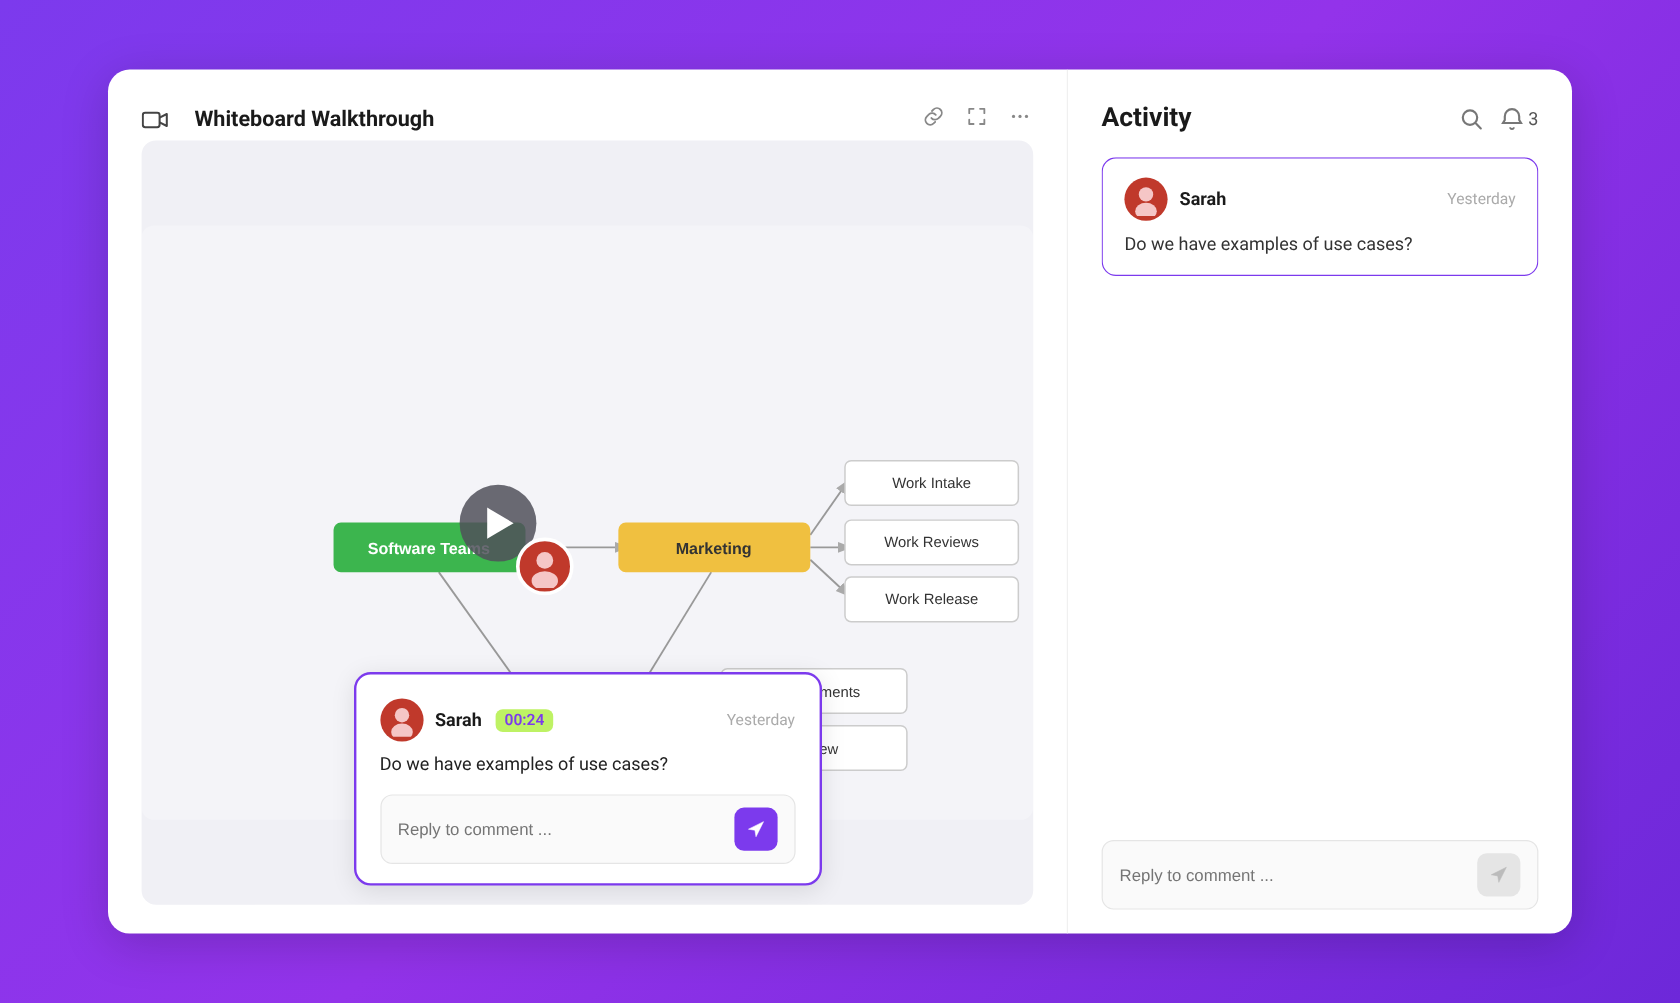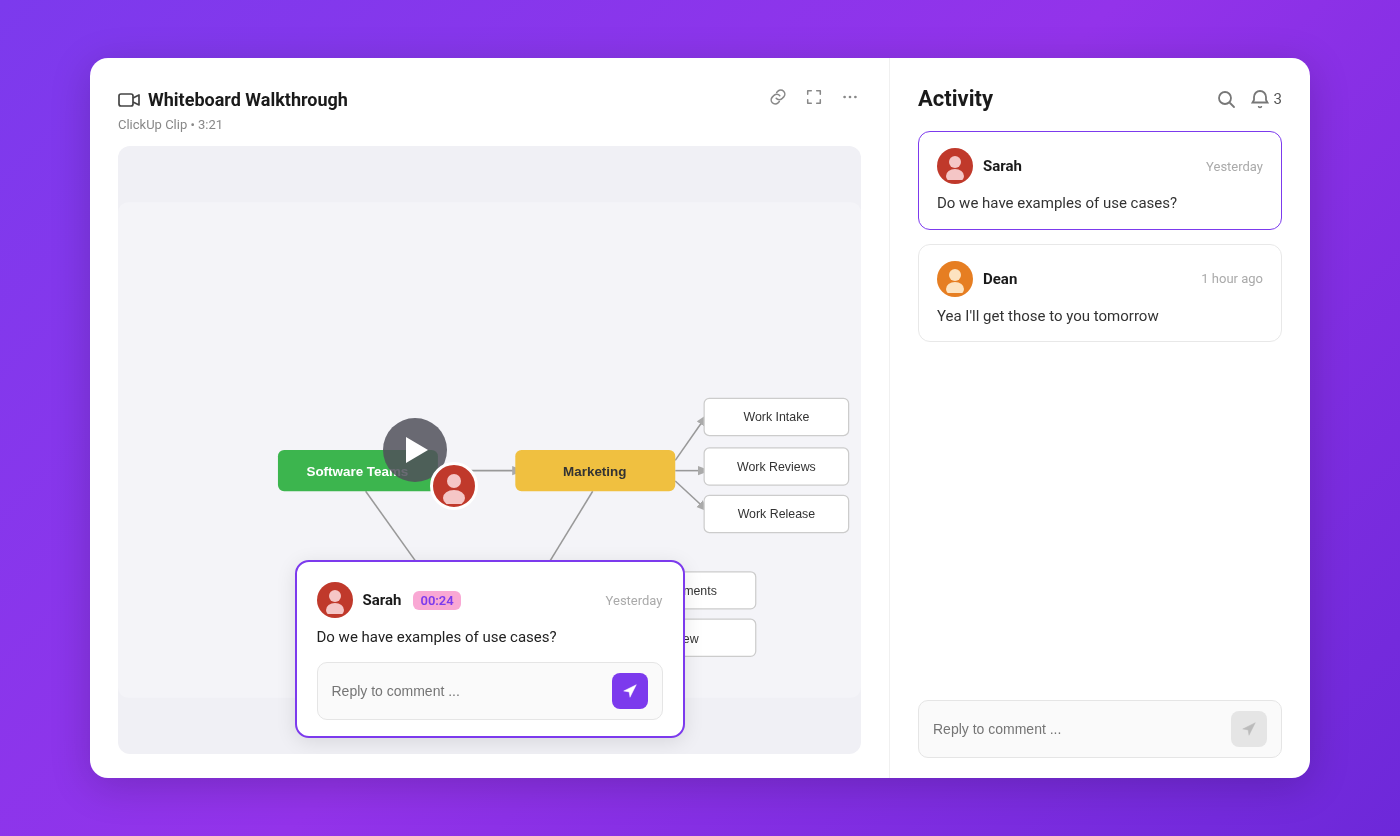--- a/index.html
+++ b/index.html
@@ -40,21 +40,21 @@
     .video-header {
       display: flex;
       align-items: center;
       justify-content: space-between;
       margin-bottom: 4px;
     }
 
     .video-title-row {
       display: flex;
       align-items: center;
-      gap: 8px;
+      gap: 22px;
     }
 
     .video-icon {
       width: 22px;
       height: 22px;
       color: #555;
     }
 
     .video-title {
       font-size: 18px;
@@ -166,21 +166,21 @@
       justify-content: center;
     }
 
     .bubble-name {
       font-size: 15px;
       font-weight: 700;
       color: #1a1a1a;
     }
 
     .bubble-timestamp-badge {
-      background: #f9a8d4;
+      background: #bef264;
       color: #7c3aed;
       font-size: 13px;
       font-weight: 600;
       border-radius: 6px;
       padding: 2px 7px;
       margin-left: 2px;
     }
 
     .bubble-date {
       margin-left: auto;
@@ -393,21 +393,20 @@
         <button class="video-action-btn" title="More options">
           <svg width="18" height="18" viewBox="0 0 20 20" fill="none">
               <circle cx="4" cy="10" r="1.5" fill="#888"></circle>
               <circle cx="10" cy="10" r="1.5" fill="#888"></circle>
               <circle cx="16" cy="10" r="1.5" fill="#888"></circle>
             </svg>
         </button>
       </div>
     </div>
 
-    <div class="video-subtitle">ClickUp Clip • 3:21</div>
 
     <div class="video-area">
       
       <svg class="diagram-svg" viewBox="0 0 720 480" xmlns="http://www.w3.org/2000/svg">
 
         <rect width="720" height="480" fill="#f4f4f8" rx="10"></rect>
 
         <line x1="315" y1="260" x2="388" y2="260" stroke="#999" stroke-width="1.5" marker-end="url(#arrowGray)"></line>
 
         <line x1="540" y1="250" x2="568" y2="210" stroke="#999" stroke-width="1.5" marker-end="url(#arrowGray)"></line>
@@ -527,33 +526,20 @@
                 <circle cx="14" cy="10" r="6" fill="#f5c6c6"></circle>
                 <ellipse cx="14" cy="24" rx="9" ry="7" fill="#f5c6c6"></ellipse>
               </svg>
           </div>
           <span class="commenter-name">Sarah</span>
           <span class="comment-time">Yesterday</span>
         </div>
         <div class="comment-text">Do we have examples of use cases?</div>
       </div>
 
-      <div class="comment-card">
-        <div class="comment-card-header">
-          <div class="commenter-avatar dean">
-            <svg width="28" height="28" viewBox="0 0 28 28">
-                <circle cx="14" cy="10" r="6" fill="#fde3c0"></circle>
-                <ellipse cx="14" cy="24" rx="9" ry="7" fill="#fde3c0"></ellipse>
-              </svg>
-          </div>
-          <span class="commenter-name">Dean</span>
-          <span class="comment-time">1 hour ago</span>
-        </div>
-        <div class="comment-text">Yea I'll get those to you tomorrow</div>
-      </div>
 
 
     </div>
 
     <div class="activity-reply">
       <input class="activity-reply-input" type="text" placeholder="Reply to comment ..." style="">
       <button class="activity-send-btn">
         <svg width="18" height="18" viewBox="0 0 20 20" fill="none">
             <path d="M3 10L17 3L10 17L9 11L3 10Z" fill="#bbb" stroke="#bbb" stroke-width="0.5" stroke-linejoin="round"></path>
           </svg>

